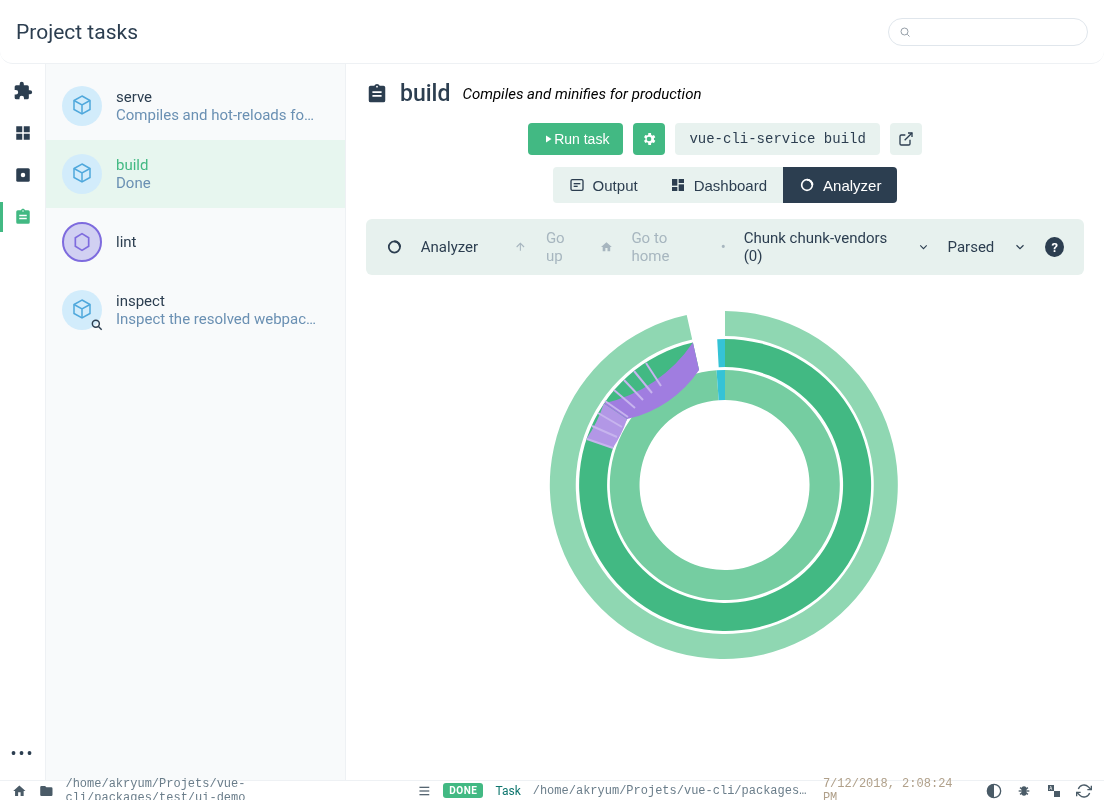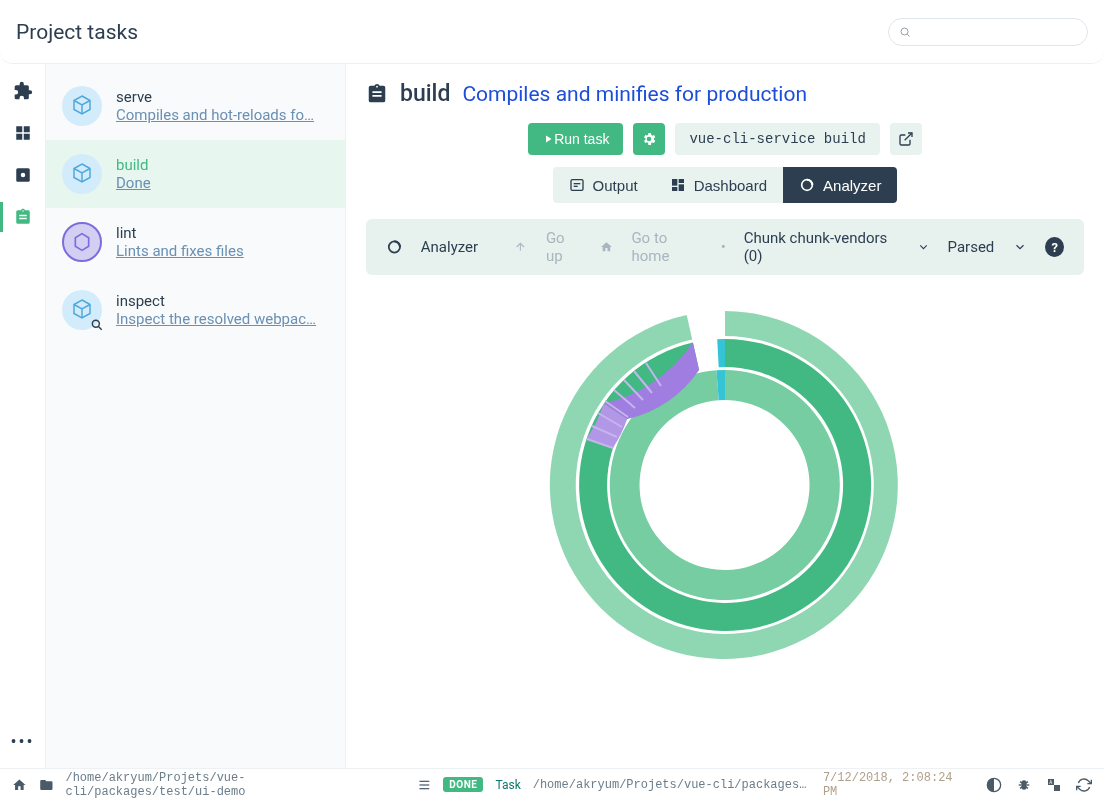--- a/index.html
+++ b/index.html
@@ -20,27 +20,27 @@
 
 .task-list { width: 300px; background: #f8fafb; border-right: 1px solid #eef1f4; padding-top: 8px; }
 .task-item { display: flex; align-items: center; padding: 14px 16px; cursor: pointer; gap: 14px; }
 .task-item.active { background: #e7f6ef; }
 .task-icon { width: 40px; height: 40px; border-radius: 50%; display: flex; align-items: center; justify-content: center; flex-shrink: 0; }
 .task-icon.blue { background: #d2ecfb; }
 .task-icon.purple { background: #d1d0f2; border: 2px solid #7e6bde; }
 .task-text { min-width: 0; flex: 1; }
 .task-name { font-size: 15px; color: #2c3e50; }
 .task-item.active .task-name { color: #42b983; }
-.task-desc { font-size: 15px; color: #6a90b3; white-space: nowrap; overflow: hidden; text-overflow: ellipsis; text-decoration: underline; }
+.task-desc { font-size: 15px; color: #6a90b3; white-space: nowrap; overflow: hidden; text-overflow: ellipsis; }
 
 .content { flex: 1; padding: 16px 20px; overflow: auto; }
 .title-row { display: flex; align-items: center; gap: 12px; margin-bottom: 16px; }
 .title-row .clip { width: 22px; height: 22px; color: #2c3e50; }
 .title-row h2 { font-size: 23px; font-weight: 500; color: #2c3e50; }
-.title-row .subtitle { font-size: 21px; color: #1d4ed8; }
+.title-row .subtitle { font-size: 15px; color: #000000; font-style: italic; }
 
 .action-row { display: flex; align-items: center; justify-content: center; gap: 10px; margin-bottom: 12px; }
 .btn { height: 32px; border: 0; border-radius: 4px; padding: 0 14px; font-size: 14px; cursor: pointer; display: inline-flex; align-items: center; }
 .btn-green { background: #42b983; color: #fff; }
 .btn-icon-green { background: #42b983; color: #fff; width: 32px; justify-content: center; padding: 0; }
 .btn-code { background: #e8f2ef; color: #2c3e50; font-family: 'Courier New', monospace; font-size: 14px; }
 .btn-light { background: #e8f2ef; color: #2c3e50; width: 32px; justify-content: center; padding: 0; }
 
 .tabs-row { display: flex; align-items: center; justify-content: center; margin-bottom: 16px; }
 .tab { height: 36px; border: 0; padding: 0 16px; font-size: 15px; cursor: pointer; display: inline-flex; align-items: center; gap: 8px; background: #e8f2ef; color: #2c3e50; }
@@ -54,21 +54,21 @@
 .ab-btn.muted { color: #a7b6bf; }
 .ab-dot { color: #a7b6bf; }
 .help-circle { width: 20px; height: 20px; border-radius: 50%; background: #2c3e50; color: #fff; display: flex; align-items: center; justify-content: center; font-size: 13px; font-weight: bold; cursor: pointer; }
 
 .chart-area { display: flex; justify-content: center; padding: 30px 0 10px 0; position: relative; }
 .tooltip { position: absolute; left: 50%; top: 50%; transform: translate(-50%, -50%); background: #e7f1ee; padding: 12px 16px; border-radius: 4px; font-size: 15px; line-height: 1.45; }
 .tooltip .tt-title { font-weight: 700; color: #2c3e50; }
 .tooltip .tt-row { color: #8aa0ac; }
 .tooltip .tt-row.strong { color: #2c3e50; }
 
-.footer { height: 32px; border-top: 1px solid #eef1f4; display: flex; align-items: center; padding: 0 12px; gap: 12px; font-size: 12px; color: #6a7d8a; }
+.footer { height: 20px; border-top: 1px solid #eef1f4; display: flex; align-items: center; padding: 0 12px; gap: 12px; font-size: 12px; color: #6a7d8a; }
 .footer .badge { background: #42b983; color: #fff; font-size: 10px; font-weight: 700; padding: 2px 6px; border-radius: 3px; letter-spacing: .5px; }
 .footer .path { font-family: 'Courier New', monospace; font-size: 12px; }
 .footer .truncate { max-width: 280px; white-space: nowrap; overflow: hidden; text-overflow: ellipsis; }
 .footer-spacer { flex: 0 0 auto; margin-left: auto; }
 .footer-icons { display: flex; gap: 14px; align-items: center; }
 .footer-icon { width: 16px; height: 16px; cursor: pointer; color: #4a5b67; }
 
 .chev { width: 14px; height: 14px; }
 </style>
 </head>
@@ -142,21 +142,20 @@
       </div>
     </div>
     <div class="task-item">
       <div class="task-icon purple">
         <svg width="20" height="20" viewBox="0 0 24 24" fill="none" stroke="#7e6bde" stroke-width="2">
             <path d="M12 2l8 5v10l-8 5-8-5V7l8-5z"></path>
           </svg>
       </div>
       <div class="task-text">
         <div class="task-name">lint</div>
-        <div class="task-desc">Lints and fixes files</div>
       </div>
     </div>
     <div class="task-item">
       <div class="task-icon blue" style="position:relative">
         <svg width="24" height="24" viewBox="0 0 24 24" fill="none" stroke="#4fa8dc" stroke-width="1.5">
             <path d="M12 2l8 4.5v9L12 20l-8-4.5v-9L12 2z"></path>
             <path d="M12 20V11M4 6.5L12 11l8-4.5"></path>
           </svg>
         <svg width="14" height="14" style="position:absolute;right:-2px;bottom:-2px" viewBox="0 0 24 24" fill="none" stroke="#2c3e50" stroke-width="2.5">
             <circle cx="10" cy="10" r="6"></circle>

